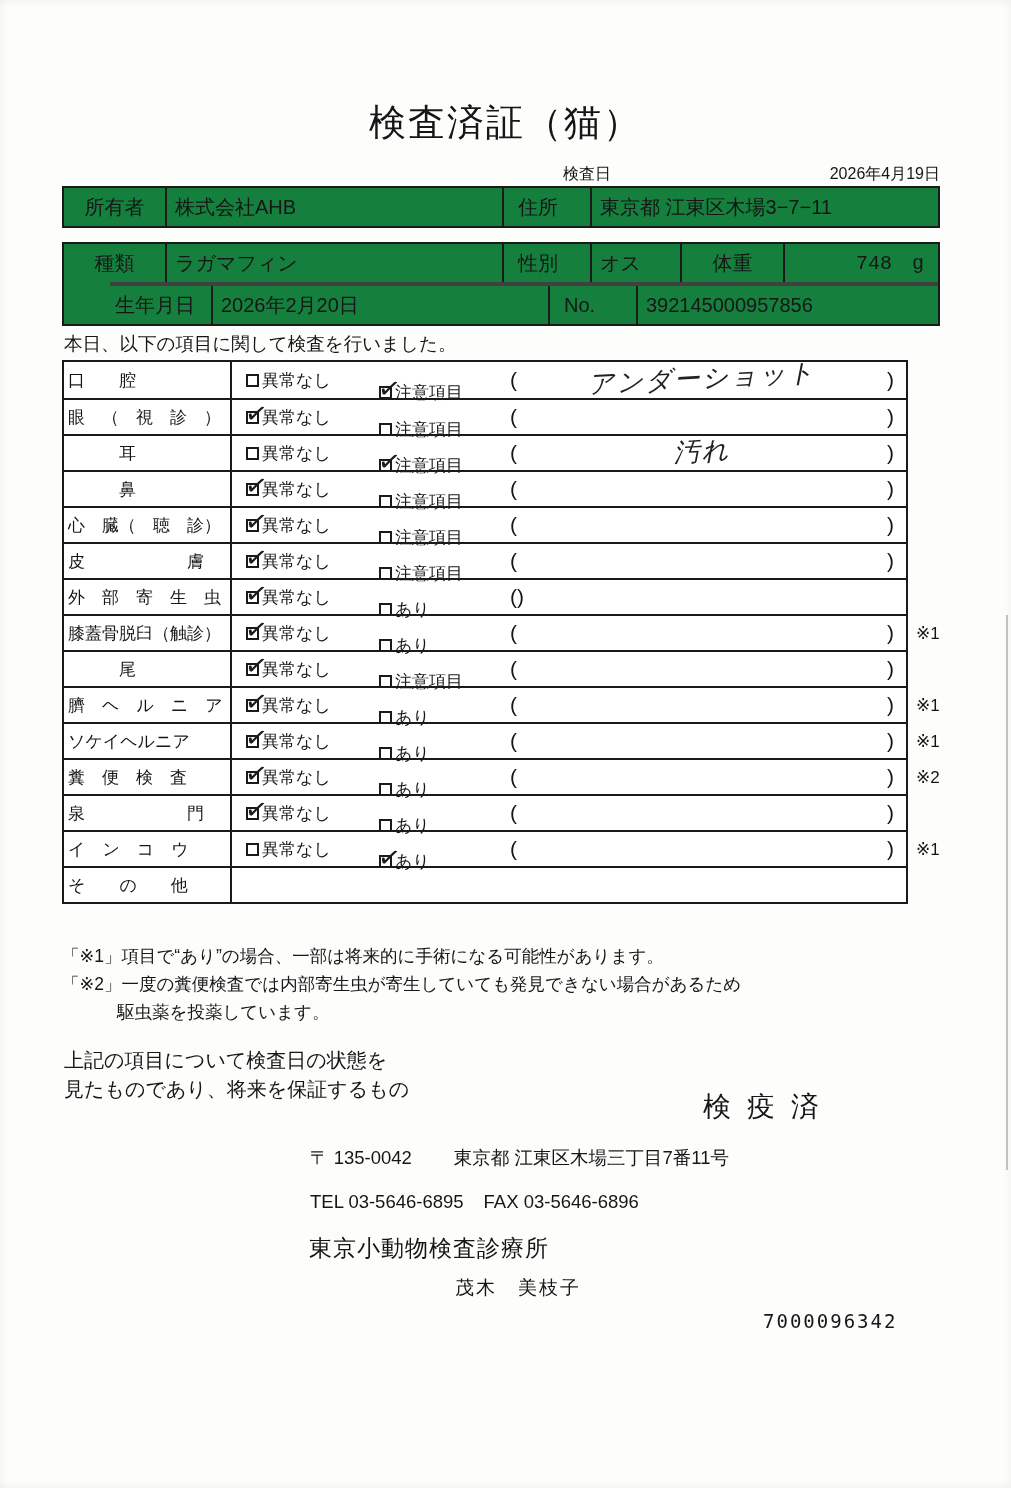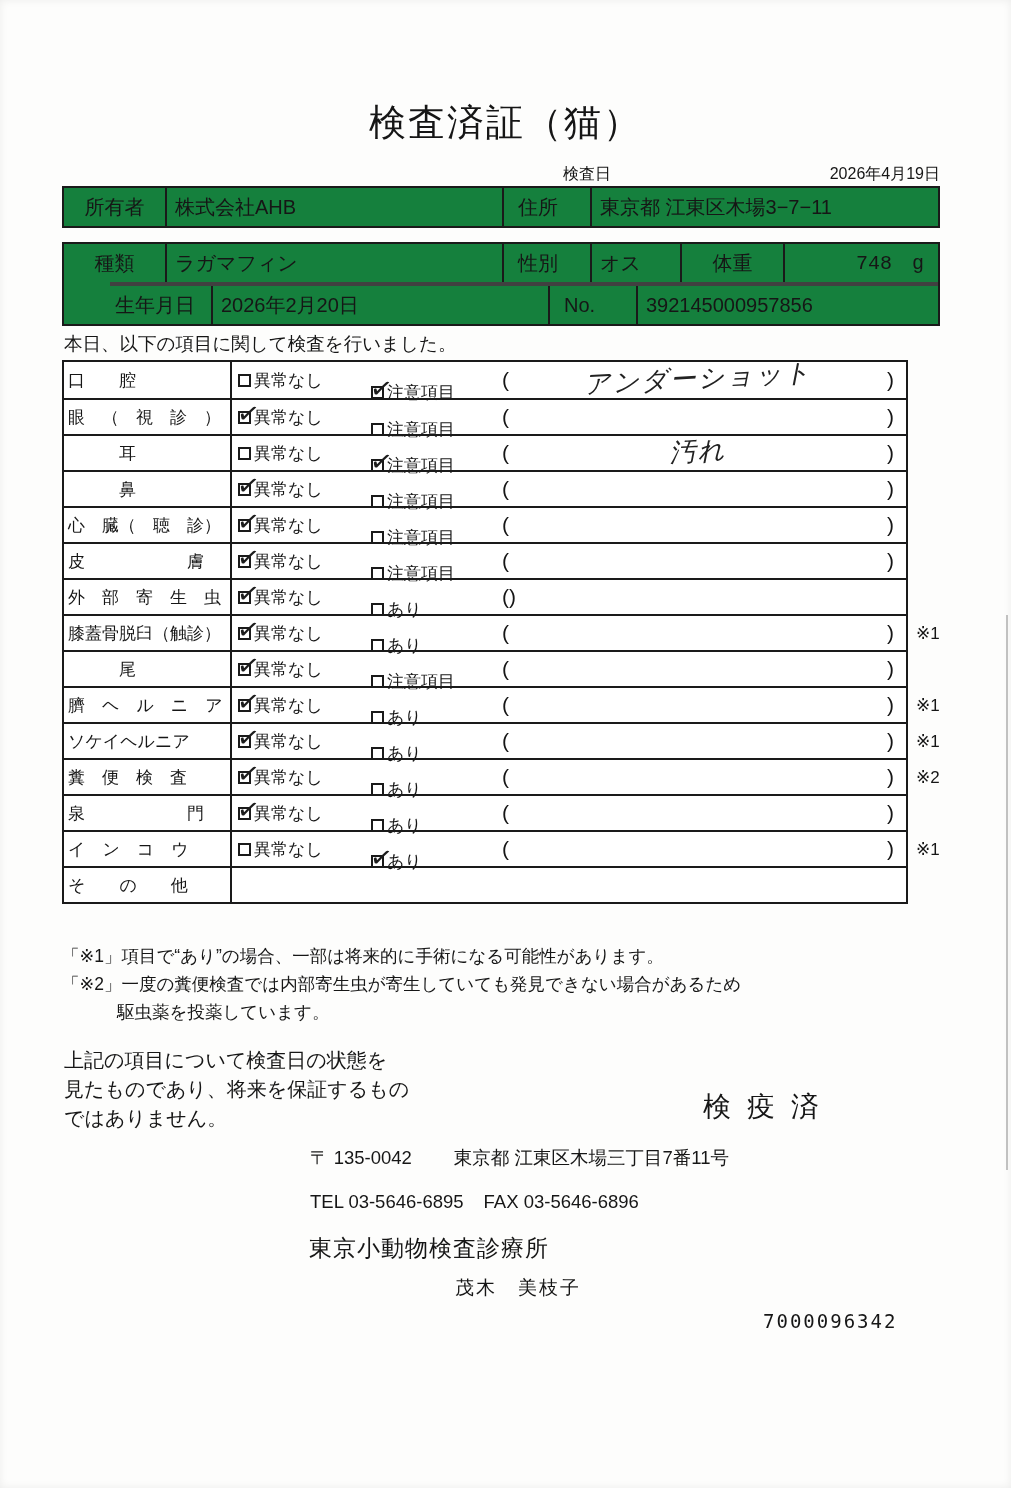--- a/index.html
+++ b/index.html
@@ -24,21 +24,21 @@
   .lbl.leftpad2 { justify-content:flex-start; padding-left:14px; }
   .w1{ width:101px; flex:none; } .w2{ width:337px; flex:none; }
   .w3{ width:88px; flex:none; } .w5{ width:90px; flex:none; }
   .w6{ width:103px; flex:none; } .wfill{ flex:1; }
   .owner { top:186px; }
   .info  { top:242px; }
   .weight { justify-content:flex-end; gap:20px; padding-right:14px;font-family:Liberation Mono, monospace; }
   .headline { position:absolute; left:64px; top:331px; font-size:18.5px; }
   
   .insp { position:absolute; left:62px; top:360px; width:846px; border:2px solid #1a1a1a; background:#fff; }
-  .insp-row { position:relative; display:flex; align-items:flex-start; height:36px; }
+  .insp-row { position:relative; display:flex; align-items:flex-start; height:36px;gap:8px; }
   .insp-row + .insp-row { border-top:2px solid #1a1a1a; }
   .cell-item { width:168px; flex:none; align-self:stretch; display:flex; align-items:center;
                border-right:2px solid #1a1a1a; padding-left:4px; font-size:17px; white-space:pre; }
   .cell-content { flex:1; display:flex; align-items:center; height:100%; padding-left:6px; }
   .cb-group { display:flex; align-items:center; gap:3px; flex:none; }
   .cb1 { width:133px; } .cb2 { width:131px;margin-top:25px; }
   .checkbox { width:13px; height:13px; border:2px solid #1a1a1a; position:relative; flex:none; background:#fff; }
   .checkbox.checked::after { content:"✓"; position:absolute; left:-3px; top:-15px;
       font-size:27px; font-weight:bold; color:#1c1c1c; transform:rotate(9deg);
       font-family:"DejaVu Sans",sans-serif; }
@@ -379,21 +379,20 @@
 
   <div class="notes">
     <div>「※1」項目で“あり”の場合、一部は将来的に手術になる可能性があります。</div>
     <div>「※2」一度の糞便検査では内部寄生虫が寄生していても発見できない場合があるため</div>
     <div class="indent">駆虫薬を投薬しています。</div>
   </div>
 
   <div class="disclaimer">
     <div>上記の項目について検査日の状態を</div>
     <div>見たものであり、将来を保証するもの</div>
-    <div>ではありません。</div>
   </div>
 
   <div class="stamp">検疫済</div>
 
   <div class="addr-line">
     <span>〒 135-0042</span>
     <span>東京都 江東区木場三丁目7番11号</span>
   </div>
 
   <div class="tel-line">

